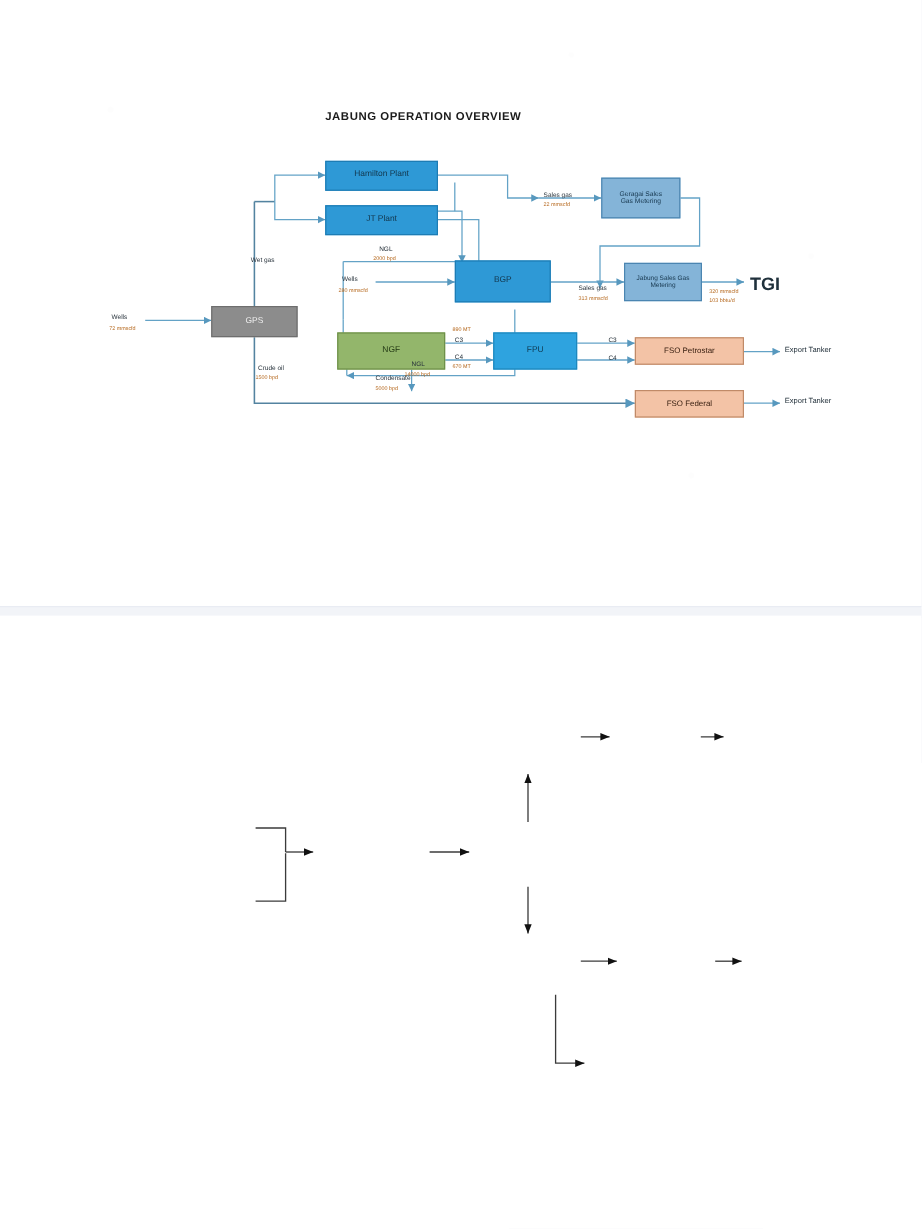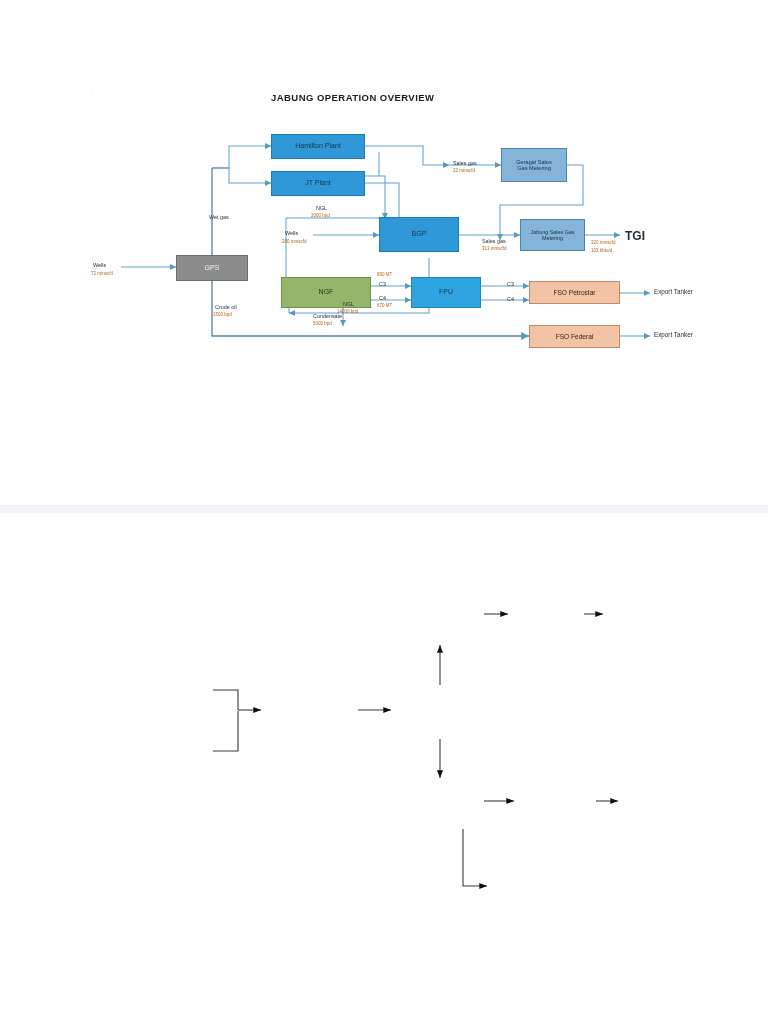--- a/index.html
+++ b/index.html
@@ -64,21 +64,21 @@
     position:absolute;font-family:"Liberation Sans", sans-serif;
     font-size:5.4px;color:#27323b;white-space:nowrap;filter:blur(.12px);
   }
   
   .val{
     position:absolute;font-family:"Liberation Sans", sans-serif;
     font-size:4.5px;color:#b5671c;white-space:nowrap;filter:blur(.12px);
   }
   .bigtxt{
     position:absolute;font-family:"Liberation Sans", sans-serif;
-    font-size:12px;font-weight:bold;color:#20313c;white-space:nowrap;
+    font-size:15px;font-weight:bold;color:#20313c;white-space:nowrap;
   }
   .exp{
     position:absolute;font-family:"Liberation Sans", sans-serif;
     font-size:6.3px;color:#22303a;white-space:nowrap;filter:blur(.12px);
   }
   #svg1{position:absolute;left:0;top:0;width:768px;height:400px;}
 
   .cap{
     position:absolute;width:768px;text-align:center;
     font-family:"Liberation Serif", serif;

